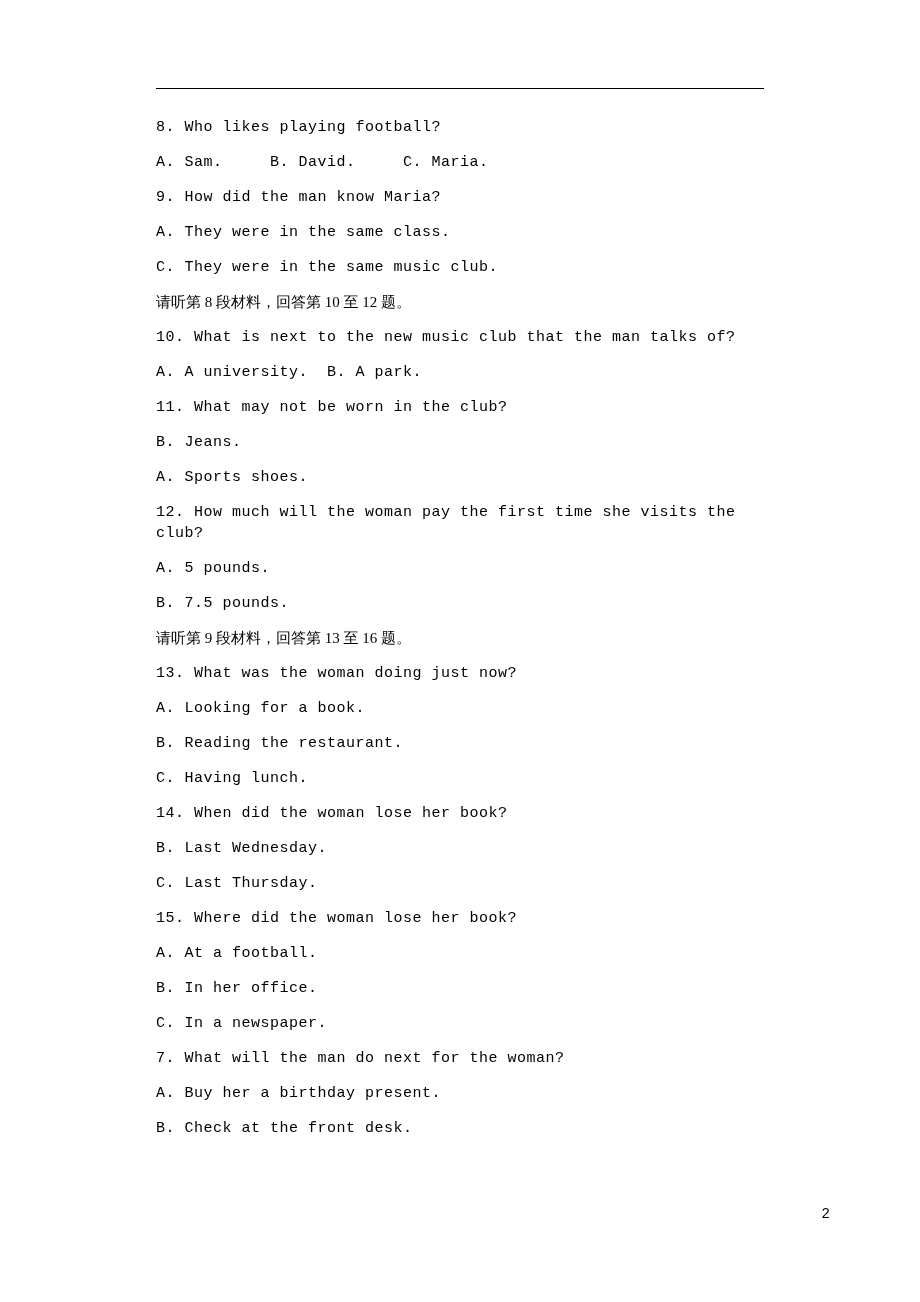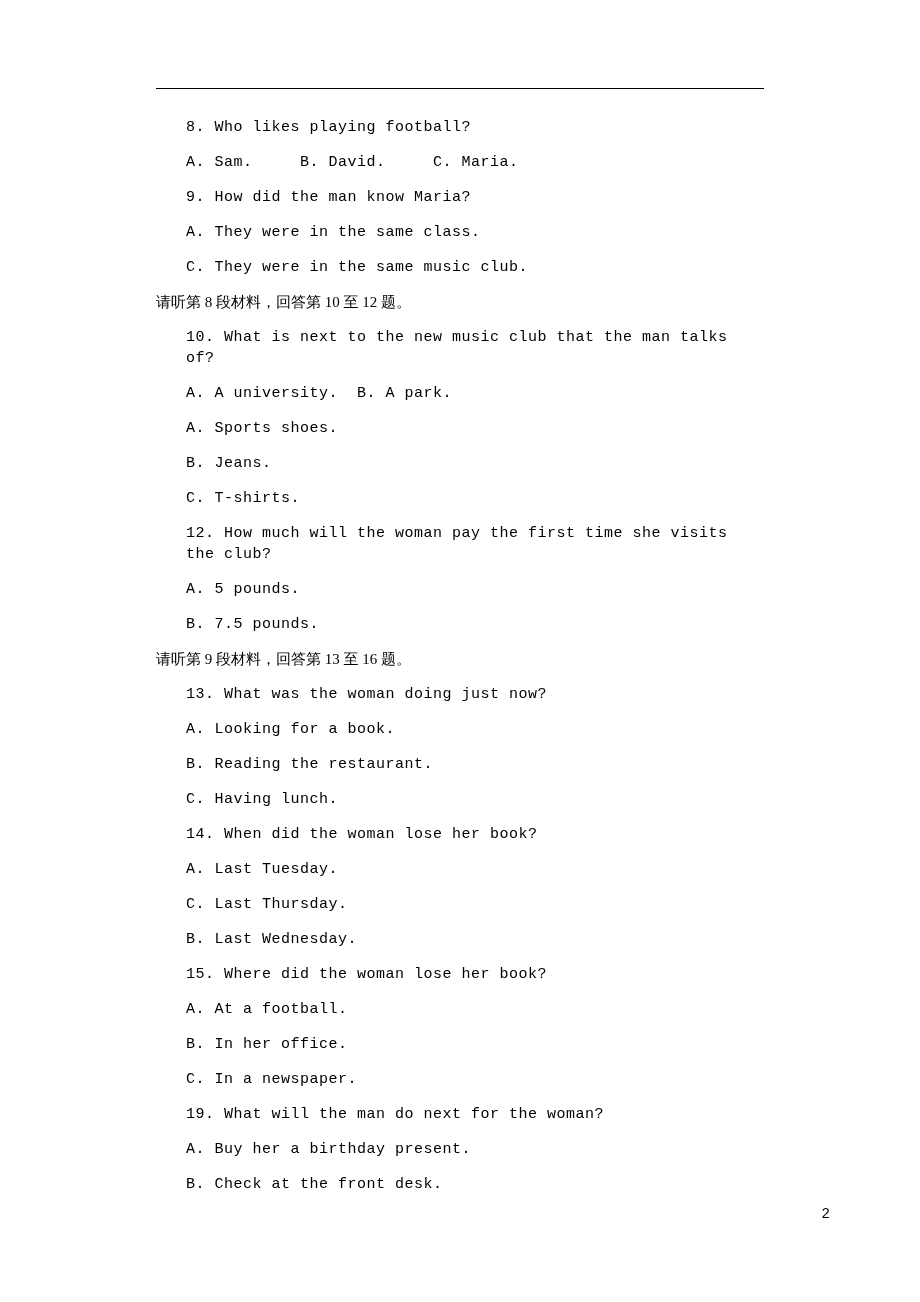--- a/index.html
+++ b/index.html
@@ -23,21 +23,20 @@
   }
   .line {
     margin: 0 0 14px 0;
     line-height: 1.4;
     white-space: pre-wrap;
     font-family: Liberation Serif, serif;
   }
   .mono {
     font-family: "Courier New", monospace;
     letter-spacing: 0.5px;
-    margin-left: 30px;
   }
   .page-number {
     position: absolute;
     bottom: 80px;
     right: 90px;
     font-size: 14px;
     font-family: "Courier New", monospace;
   }
 </style>
 </head>
@@ -47,38 +46,37 @@
   <div class="header-line"></div>
   <div id="lines-container">
       <p class="line mono">8. Who likes playing football?</p>
       <p class="line mono">A. Sam.     B. David.     C. Maria.</p>
       <p class="line mono">9. How did the man know Maria?</p>
       <p class="line mono">A. They were in the same class.</p>
       <p class="line mono">C. They were in the same music club.</p>
       <p class="line ">请听第 8 段材料，回答第 10 至 12 题。</p>
       <p class="line mono">10. What is next to the new music club that the man talks of?</p>
       <p class="line mono">A. A university.  B. A park.</p>
+      <p class="line mono">11. What may not be worn in the club?</p>
+      <p class="line mono">B. Jeans.</p>
       <p class="line mono">A. Sports shoes.</p>
-      <p class="line mono">B. Jeans.</p>
-      <p class="line mono">C. T-shirts.</p>
       <p class="line mono">12. How much will the woman pay the first time she visits the club?</p>
       <p class="line mono">A. 5 pounds.</p>
       <p class="line mono">B. 7.5 pounds.</p>
       <p class="line ">请听第 9 段材料，回答第 13 至 16 题。</p>
       <p class="line mono">13. What was the woman doing just now?</p>
       <p class="line mono">A. Looking for a book.</p>
       <p class="line mono">B. Reading the restaurant.</p>
       <p class="line mono">C. Having lunch.</p>
       <p class="line mono">14. When did the woman lose her book?</p>
-      <p class="line mono">A. Last Tuesday.</p>
+      <p class="line mono">B. Last Wednesday.</p>
       <p class="line mono">C. Last Thursday.</p>
-      <p class="line mono">B. Last Wednesday.</p>
       <p class="line mono">15. Where did the woman lose her book?</p>
       <p class="line mono">A. At a football.</p>
       <p class="line mono">B. In her office.</p>
       <p class="line mono">C. In a newspaper.</p>
-      <p class="line mono">19. What will the man do next for the woman?</p>
+      <p class="line mono">7. What will the man do next for the woman?</p>
       <p class="line mono">A. Buy her a birthday present.</p>
       <p class="line mono">B. Check at the front desk.</p>
     </div>
 </div>
 
 <div class="page-number">2</div>
 
 </body></html>

